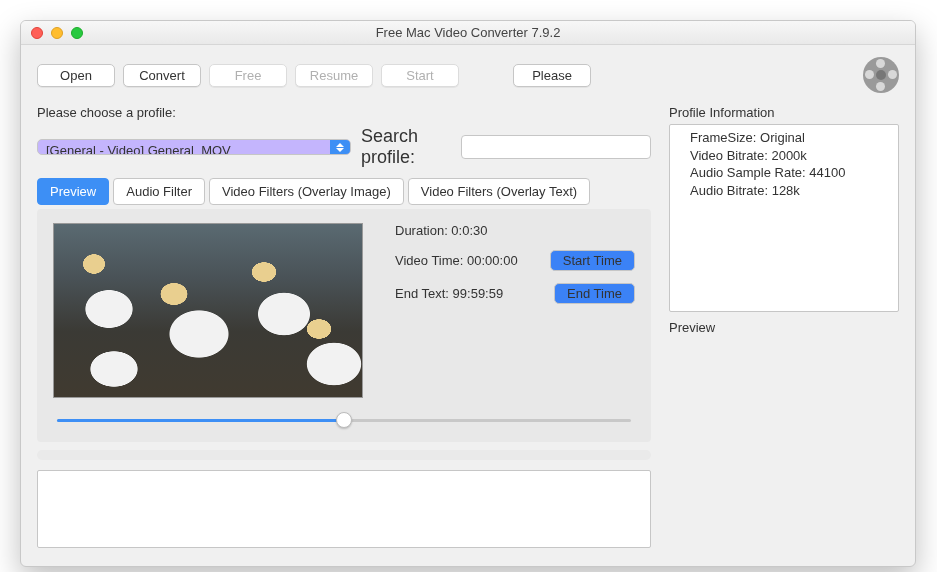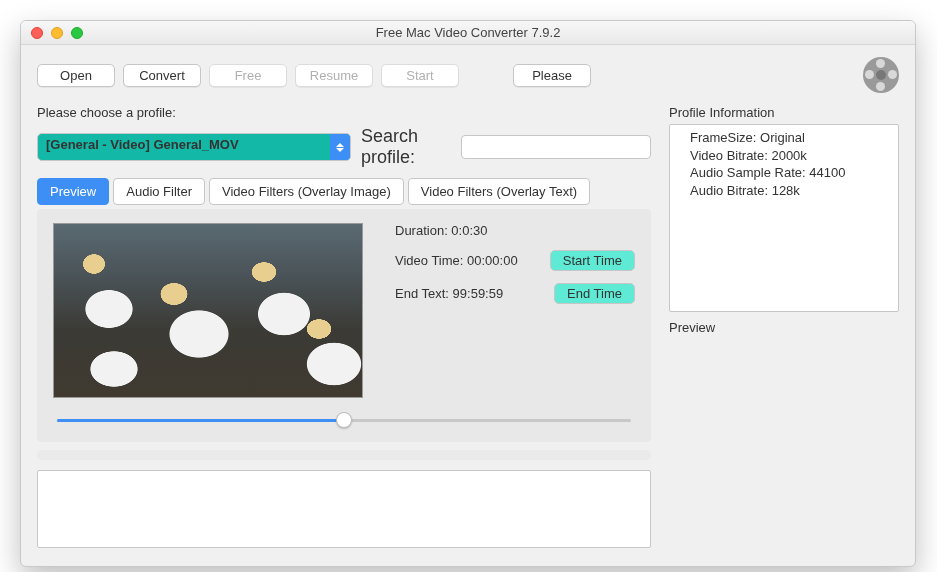--- a/index.html
+++ b/index.html
@@ -81,23 +81,22 @@
   .left { flex: 1; }
   .right { width: 230px; }
   .prompt { margin-bottom: 6px; }
   .profile-row { display: flex; align-items: center; gap: 10px; margin-bottom: 10px; }
   .select {
     flex: 0 0 314px;
     display: flex;
     border-radius: 5px;
     overflow: hidden;
     border: 1px solid #c6c6c6;
-    height: 28px;
-    background: #14b8a6;
-    font-weight: bold;
+    height: 16px;
+    background: #c4b5fd;
   }
   .select .sel-text { flex: 1; padding: 3px 8px; font-size: 13px; }
   .select .sel-arrow {
     width: 20px; background: #3d8ff5;
     display: flex; flex-direction: column; justify-content: center; align-items: center;
     gap: 1px;
   }
   .select .sel-arrow .tri-up {
     width: 0; height: 0; border-left: 4px solid transparent; border-right: 4px solid transparent;
     border-bottom: 4px solid #fff;
@@ -134,21 +133,21 @@
       radial-gradient(ellipse 44px 36px at 230px 90px, #f2f2f2 58%, transparent 60%),
       radial-gradient(ellipse 46px 36px at 280px 140px, #f2f2f2 58%, transparent 60%),
       radial-gradient(ellipse 40px 30px at 60px 145px, #f2f2f2 58%, transparent 60%),
       linear-gradient(180deg, #5a6a72 0%, #4a5358 30%, #3b3a35 62%, #403a30 100%);
     border: 1px solid #999;
   }
   .meta { flex: 1; font-size: 13px; }
   .meta-row { display: flex; align-items: center; margin-bottom: 12px; gap: 12px; }
   .meta-label-val { flex: 1; }
   .small-btn {
-    background: #5eead4; border: 1px solid #c6c6c6; border-radius: 5px;
+    background: #3b82f6; border: 1px solid #c6c6c6; border-radius: 5px;
     padding: 2px 12px; font-size: 13px;
   }
   .slider-wrap { margin-top: 14px; padding: 0 4px; }
   .slider {
     position: relative; height: 16px;
   }
   .track {
     position: absolute; top: 7px; left: 0; right: 0; height: 3px; background: #c8c8c8; border-radius: 2px;
   }
   .track-fill {

